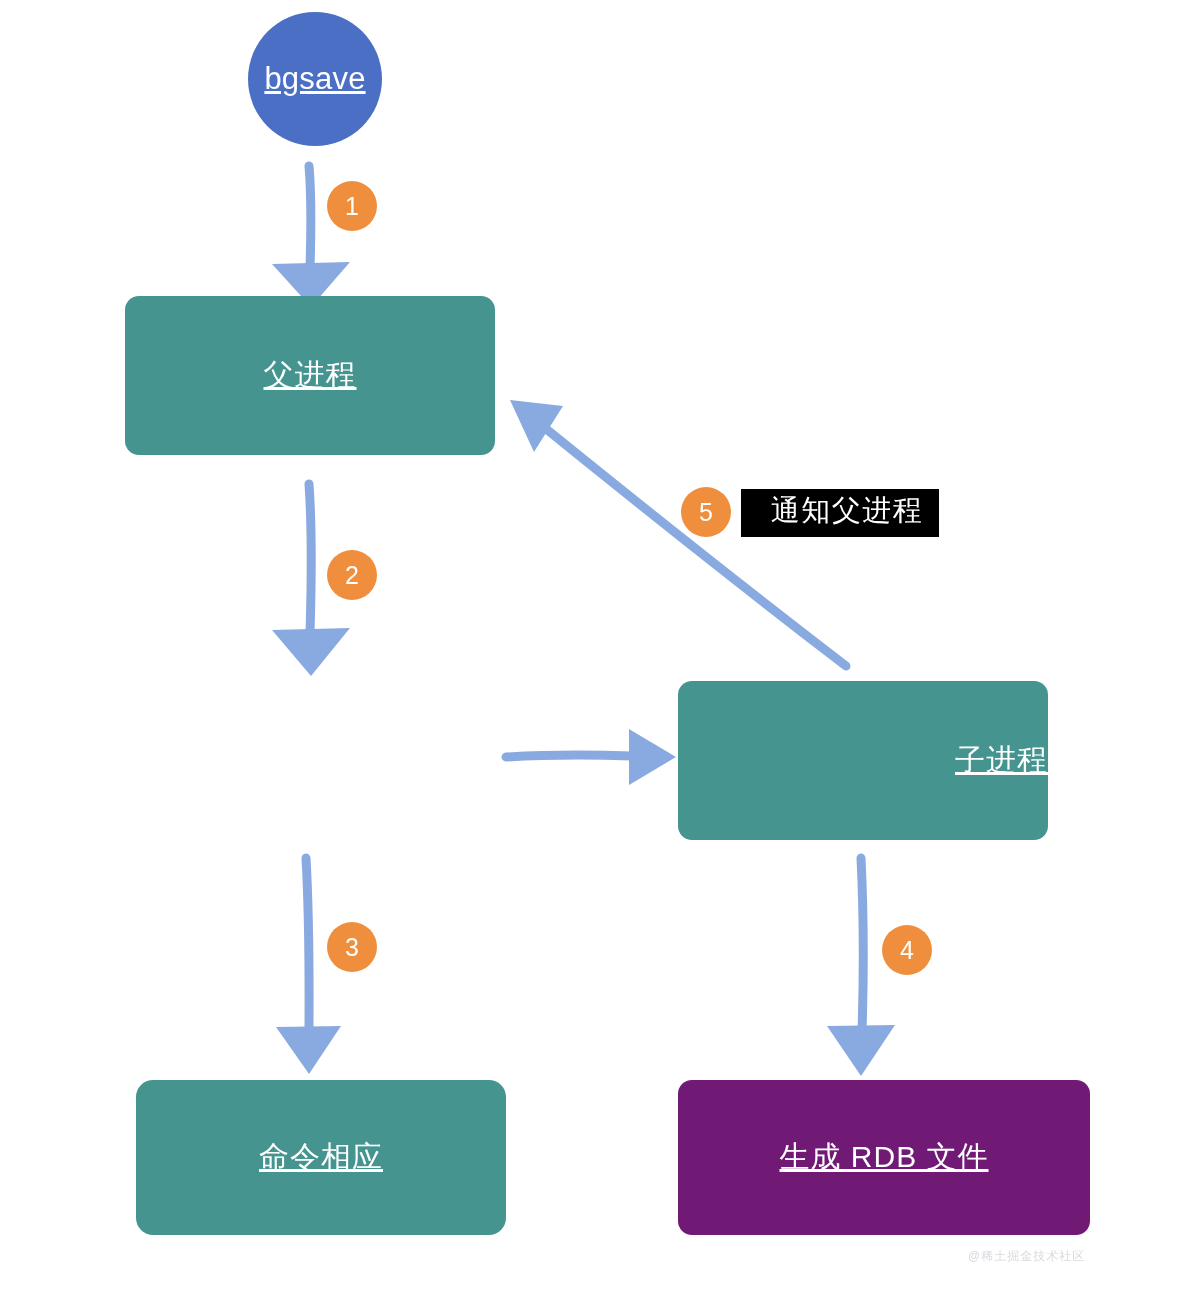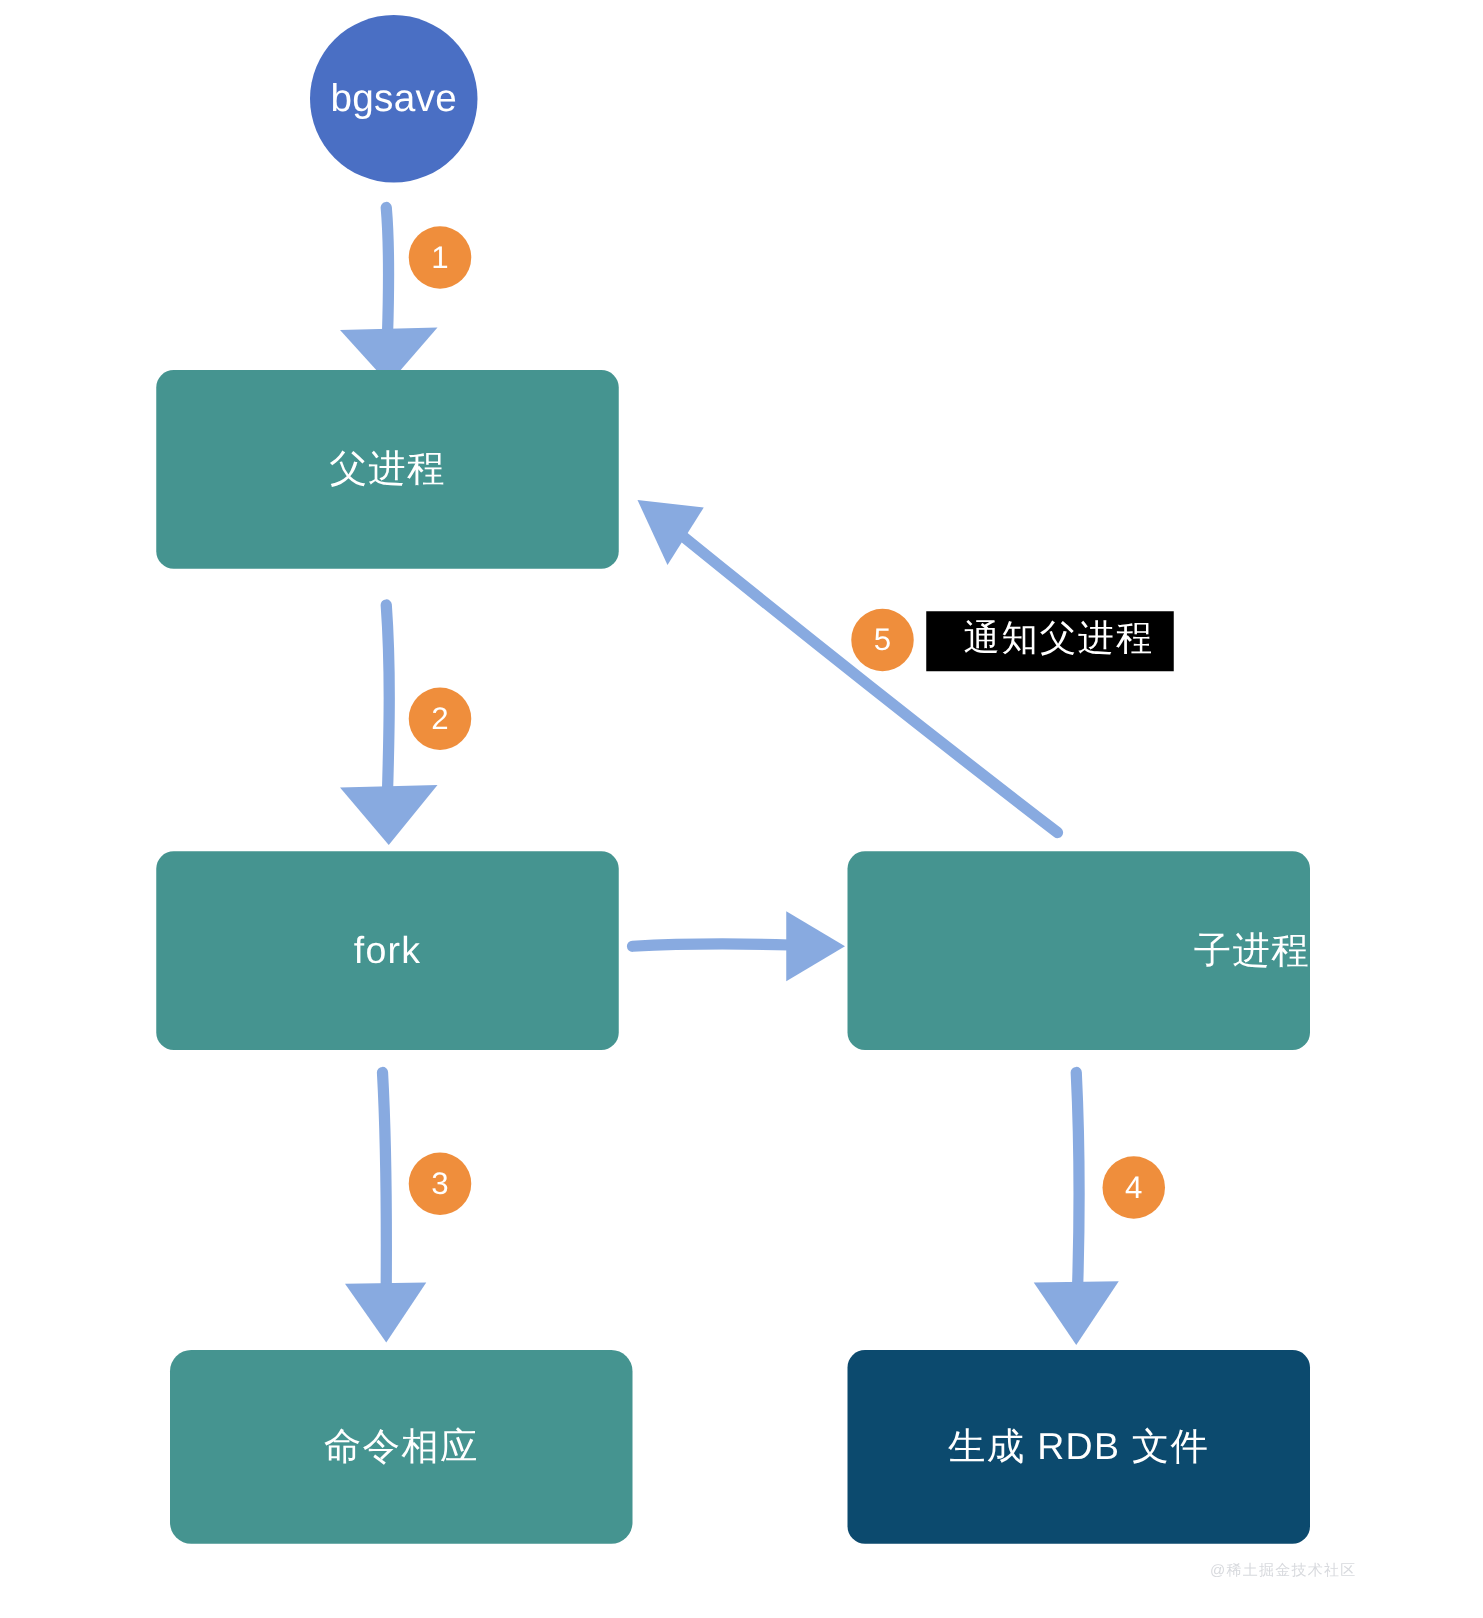--- a/index.html
+++ b/index.html
@@ -22,20 +22,21 @@
     height: 1294px;
   }
   .node {
     position: absolute;
     display: flex;
     align-items: center;
     justify-content: center;
     color: #ffffff;
     box-sizing: border-box;
     text-align: center;
+    text-decoration: underline;
   }
   .node-circle {
     border-radius: 50%;
     font-size: 31px;
     letter-spacing: 0.2px;
   }
   .node-box {
     border-radius: 14px;
     font-size: 30px;
     letter-spacing: 1px;
@@ -116,33 +117,30 @@
   </svg>
 
   <div class="node node-circle" style="left:248px; top:12px; width:134px; height:134px; background:#4a6fc4;">
     <span>bgsave</span>
   </div>
 
   <div class="node node-box" style="left:125px; top:296px; width:370px; height:159px; background:#459490;">
     <span>父进程</span>
   </div>
 
-  <div class="node node-box" style="left:125px; top:681px; width:370px; height:159px; background:#459490;">
-    <span>fork</span>
-  </div>
 
   <div class="node node-box" style="left:678px; top:681px; width:370px; height:159px; background:#459490;justify-content:flex-end;">
     <span>子进程</span>
   </div>
 
   <div class="node node-box" style="left:136px; top:1080px; width:370px; height:155px; background:#459490;border-radius:17px;">
     <span>命令相应</span>
   </div>
 
-  <div class="node node-box" style="left:678px; top:1080px; width:370px; height:155px; background:#0c4a6e;">
+  <div class="node node-box" style="left:678px; top:1080px; width:412px; height:155px; background:#701a75;">
     <span>生成 RDB 文件</span>
   </div>
 
   <div class="badge" style="left:327px; top:181px; width:50px; height:50px; background:#ef8e3c;">
     <span>1</span>
   </div>
 
   <div class="badge" style="left:327px; top:550px; width:50px; height:50px; background:#ef8e3c;">
     <span>2</span>
   </div>

